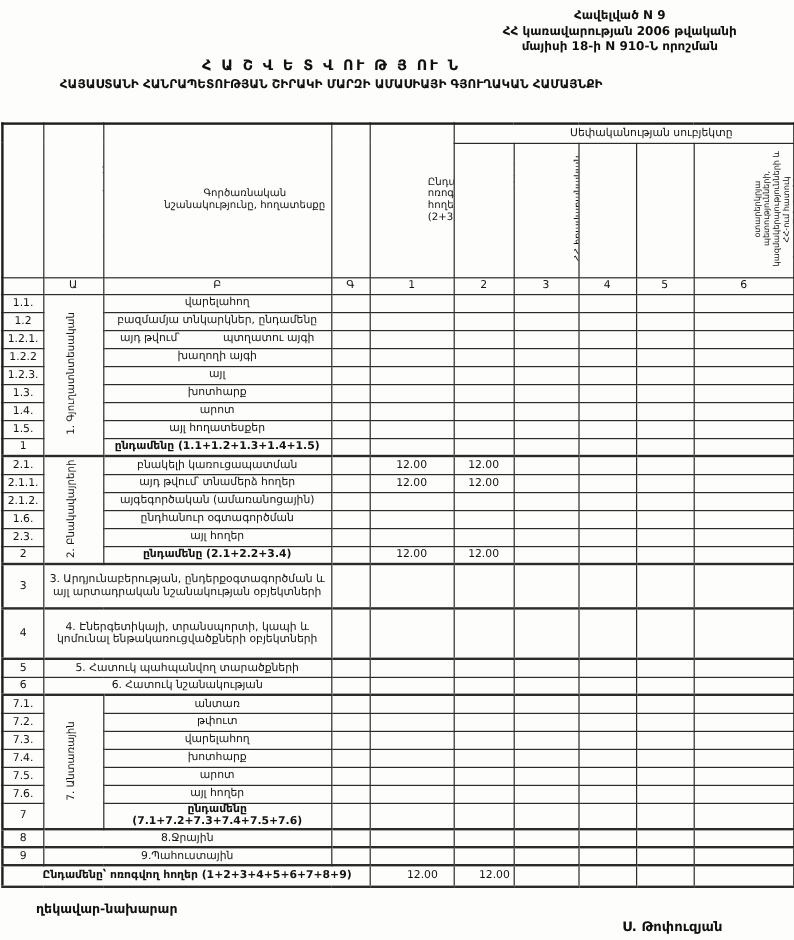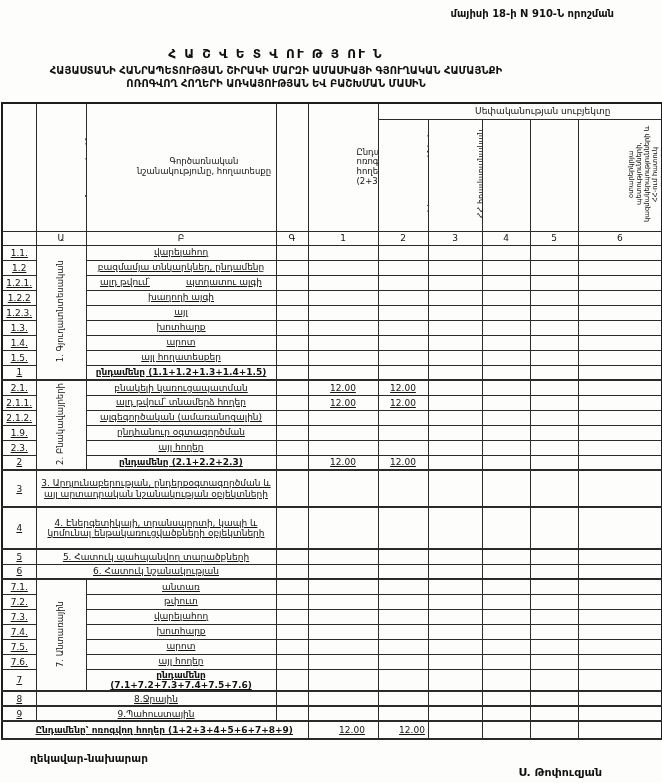--- a/index.html
+++ b/index.html
@@ -41,21 +41,21 @@
   tr.letters-row { height:14px; }
   tr.letters-row td { text-align:center; font-size:9px; }
   .hdr-sm { font-size:8.5px; line-height:1.15; }
   .vtext {
     display:inline-block;
     writing-mode:vertical-rl; transform:rotate(180deg);
     white-space:normal; line-height:1.15;
     max-height:106px; font-size:8px;
   }
   .vtext.tiny { font-size:6.8px; line-height:1.2; }
-  tbody tr { height:15px;text-decoration:underline; }
+  tbody tr { height:15px; }
   tbody tr.tall3 { height:37px; }
   tbody tr.tall4 { height:42px; }
   tbody tr.thick-top td { border-top-width:2px; }
   tbody tr.last-row { height:18px; }
   tbody tr.last-row td { border-bottom-width:2px;padding-left:20px; }
   td.nn { text-align:center; font-size:9px; }
   td.vgroup { text-align:center; vertical-align:middle; }
   td.vgroup .vtext { max-height:none; font-size:8.5px; }
   td.label { text-align:center; font-size:9px; line-height:1.15; }
   td.label.center { text-align:center; }
@@ -68,27 +68,28 @@
     display:flex; justify-content:space-between; align-items:flex-start;
     padding:0 60px 0 30px;
   }
   .footer-left { font-weight:bold; font-size:10.5px; line-height:1.25; color:#111; }
   .footer-sign { font-weight:bold; font-size:11px; margin-top:14px; color:#111; }
 </style>
 </head>
 <body>
 
 <div class="annex-block">
+  <div>Հավելված N 9</div>
+  <div>ՀՀ կառավարության 2006 թվականի</div>
   <div>մայիսի 18-ի N 910-Ն որոշման</div>
 </div>
 
 <div class="title-block">
   <div class="title-main">Հ Ա Շ Վ Ե Տ Վ ՈՒ Թ Յ ՈՒ Ն</div>
   <div class="title-sub">ՀԱՅԱՍՏԱՆԻ ՀԱՆՐԱՊԵՏՈՒԹՅԱՆ ՇԻՐԱԿԻ ՄԱՐԶԻ ԱՄԱՍԻԱՅԻ ԳՅՈՒՂԱԿԱՆ ՀԱՄԱՅՆՔԻ</div>
-  <div class="title-sub">ՈՌՈԳՎՈՂ ՀՈՂԵՐԻ ԱՌԿԱՅՈՒԹՅԱՆ ԵՎ ԲԱՇԽՄԱՆ ՄԱՍԻՆ</div>
 </div>
 
 <table class="report">
   <colgroup>
     <col class="c-nn">
       <col class="c-grp">
       <col class="c-lbl">
       <col class="c-code">
     <col class="c-tot">
       <col class="c2">
@@ -255,21 +256,21 @@
         <td class="label">այգեգործական (ամառանոցային)</td>
         <td class="code"></td>
         <td class="val"></td>
         <td class="val"></td>
         <td class="val"></td>
         <td class="val"></td>
         <td class="val"></td>
         <td class="val"></td>
       </tr>
       <tr>
-        <td class="nn">1.9.</td>
+        <td class="nn">1.6.</td>
         <td class="label">ընդհանուր օգտագործման</td>
         <td class="code"></td>
         <td class="val"></td>
         <td class="val"></td>
         <td class="val"></td>
         <td class="val"></td>
         <td class="val"></td>
         <td class="val"></td>
       </tr>
       <tr>
@@ -278,21 +279,21 @@
         <td class="code"></td>
         <td class="val"></td>
         <td class="val"></td>
         <td class="val"></td>
         <td class="val"></td>
         <td class="val"></td>
         <td class="val"></td>
       </tr>
       <tr>
         <td class="nn">2</td>
-        <td class="label totalrow">ընդամենը (2.1+2.2+2.3)</td>
+        <td class="label totalrow">ընդամենը (2.1+2.2+3.4)</td>
         <td class="code"></td>
         <td class="val">12.00</td>
         <td class="val">12.00</td>
         <td class="val"></td>
         <td class="val"></td>
         <td class="val"></td>
         <td class="val"></td>
       </tr>
       <tr class="thick-top tall3">
         <td class="nn">3</td>

